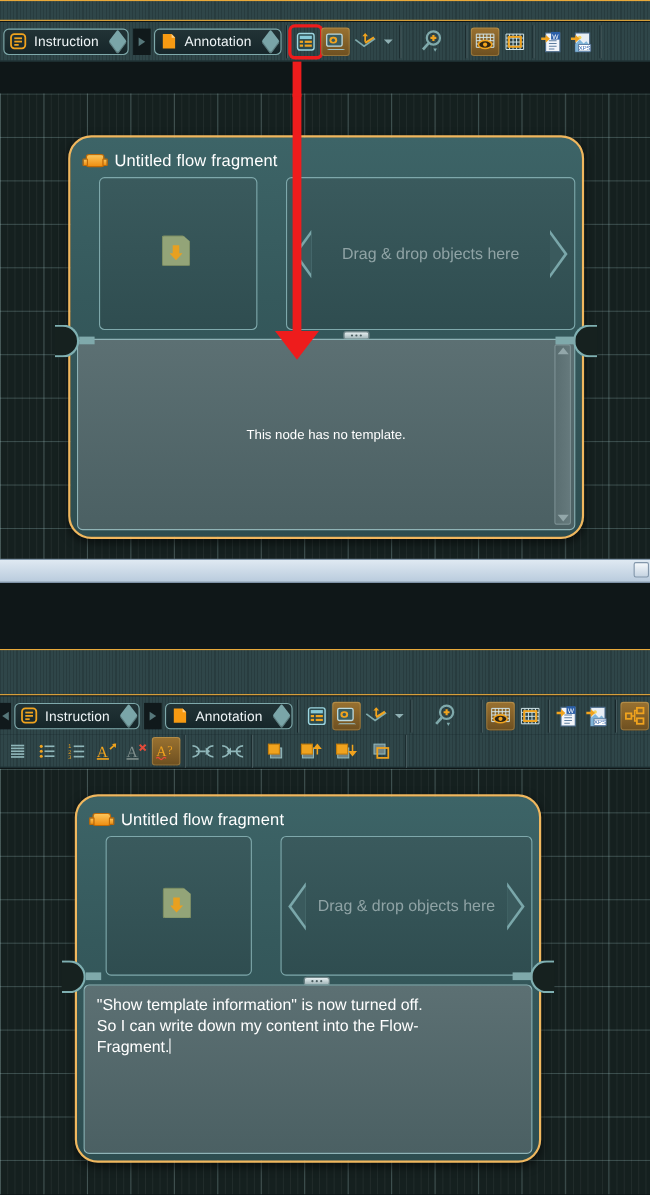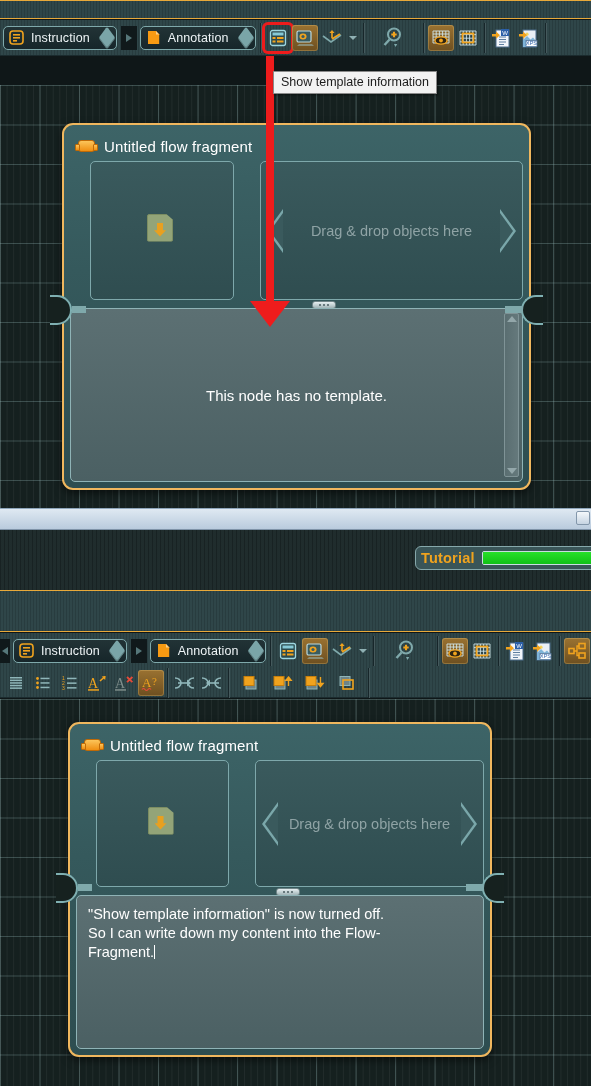--- a/index.html
+++ b/index.html
@@ -103,21 +103,21 @@
       linear-gradient(to bottom, rgba(160,200,200,.28) 0 1px, transparent 1px);
     background-size: 6.6px 100%, 39.5px 39.5px, 39.5px 39.5px;
     position:relative;
     overflow:hidden;
   }
 
   
   .ffnode {
     position:absolute;
     border:2px solid #f0b75e;
-    border-radius:11px;
+    border-radius:21px;
     background:linear-gradient(to bottom,#3d6467,#35595c 40%,#2d4d50);
     box-shadow:0 3px 9px rgba(0,0,0,.55);
     padding:6px;
     display:flex;flex-direction:column;
   }
   .ff-title { display:flex;align-items:center;gap:9px;height:30px;padding-left:8px; }
   .ff-ico {
     width:17px;height:12px;border-radius:3px;
     background:linear-gradient(to bottom,#fcc55a,#ef8f12);
     border:1px solid #c06a06;
@@ -168,21 +168,21 @@
   }
   .grip i{width:2px;height:2px;border-radius:50%;background:#4a5d60;display:block;}
 
   .ff-text {
     background:linear-gradient(to bottom,#5c7073,#4b6063);
     border:1px solid #8fb3b6;
     border-radius:5px;
     position:relative;
     color:#fff;
   }
-  .ff-text .center { display:flex;align-items:center;justify-content:center;height:100%;font-size:15px; }
+  .ff-text .center { display:flex;align-items:center;justify-content:center;height:100%;font-size:12px; }
   .ff-text .para { padding:9px 11px; font-size:14.5px; line-height:19px; white-space:pre-line; }
   .caretbar { display:inline-block;width:1px;height:14px;background:#fff;vertical-align:-2px; }
 
   .vscroll {
     position:absolute;right:3px;top:4px;bottom:4px;width:15px;
     background:linear-gradient(to right,#5a6e71,#65797c);
     border:1px solid #7f9396;border-radius:2px;
     display:flex;flex-direction:column;justify-content:space-between;align-items:center;padding:2px 0;
   }
   .vscroll .t{width:0;height:0;border-bottom:6px solid #93a7aa;border-left:5px solid transparent;border-right:5px solid transparent;}
@@ -411,34 +411,25 @@
     <div class="stub" style="left:72px;top:221px;width:14px;"></div>
     <div class="socket right" style="left:521px;top:210px;"></div>
     <div class="stub" style="left:505px;top:221px;width:18px;"></div>
 
     <div class="redline" style="left:266px;top:0;height:222px;"></div>
     <div class="redhead" style="left:250px;top:216px;"></div>
   </div>
 
   <div class="redline" style="left:266px;top:56px;height:32px;"></div>
 
-  <div class="tooltip" style="left:273px;top:71px;">Show template information</div>
 
   <div class="lightbar" style="position:absolute;left:0;top:508px;width:591px;height:22px;">
     <span class="minibtn"></span>
   </div>
 
-  <div class="darkstrip" style="position:absolute;left:0;top:530px;width:591px;height:60px;">
-    <div class="tutorial-pill" style="left:415px;top:16px;width:260px;">
-      <span class="tl">Tutorial</span>
-      <span class="bar" style="width:180px;">
-          <i id="tutbar" style="width:100%"></i>
-        </span>
-    </div>
-  </div>
 
   <div class="blankstrip" style="position:absolute;left:0;top:590px;width:591px;height:42px;"></div>
 
   <div class="toolbar-row" style="position:absolute;left:0;top:633px;width:591px;height:35px;">
     <div class="tb-group" style="border-left:none;padding-left:0;">
       <div class="pill-sep" style="width:10px;margin-left:0;">
           <span class="tri-r" style="border-left:none;border-right:6px solid #56777a;"></span>
         </div>
       <div class="pill">
         <span>

